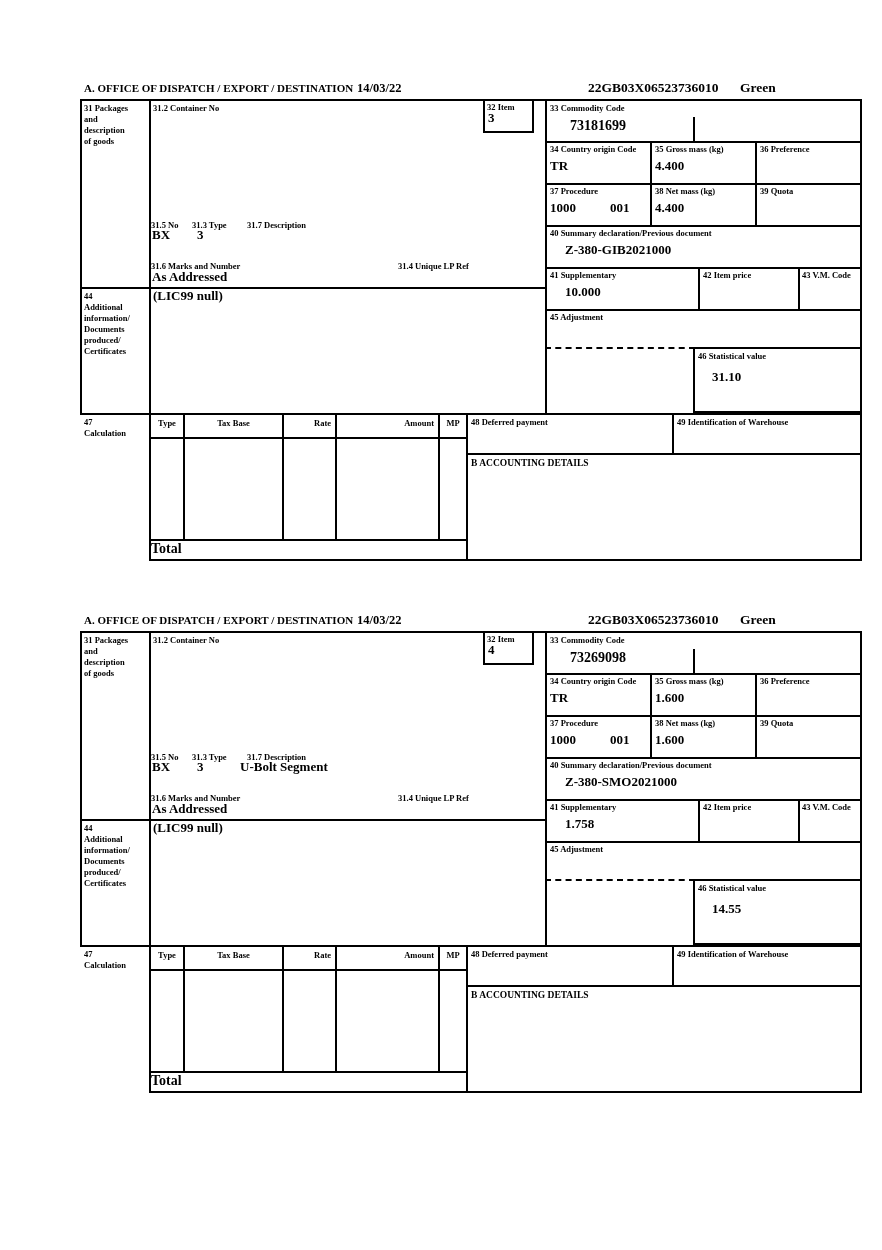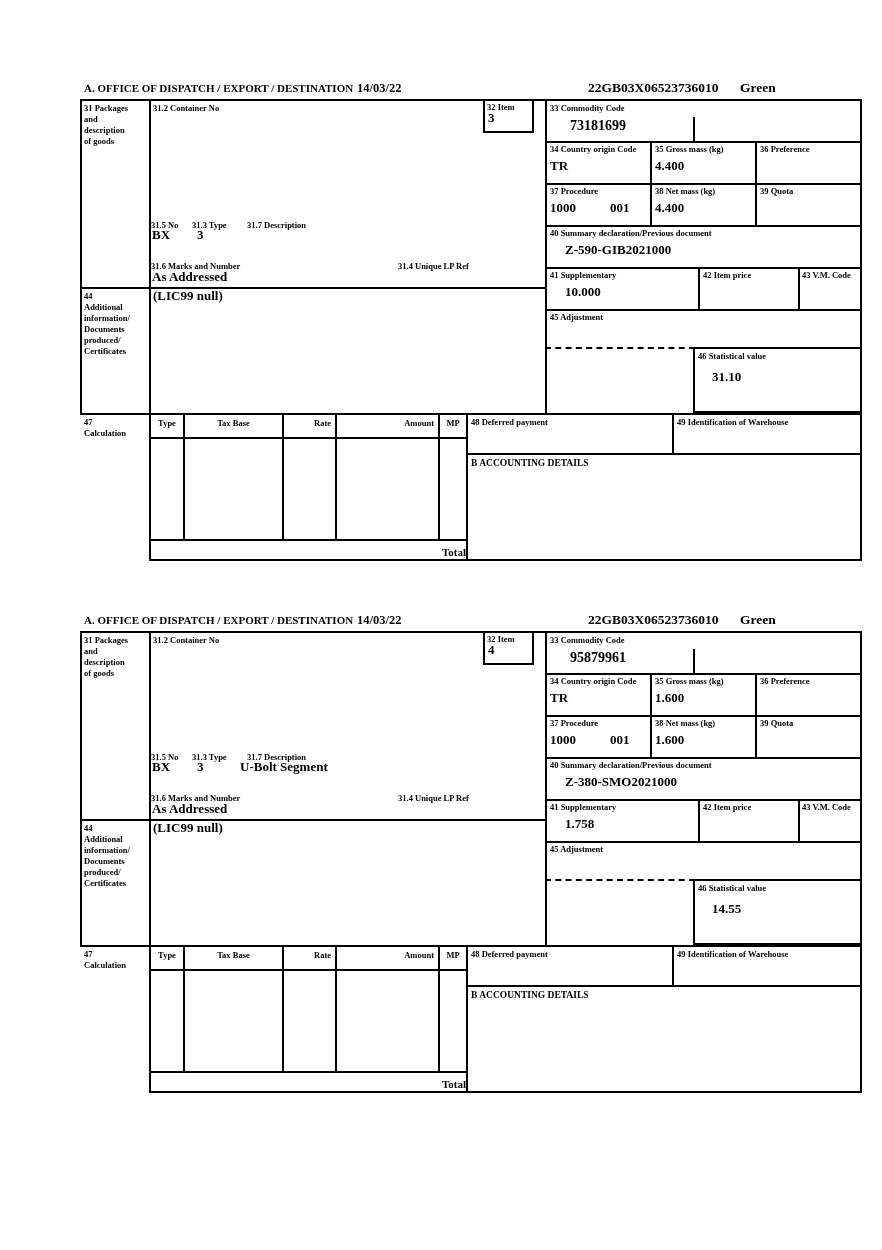--- a/index.html
+++ b/index.html
@@ -17,21 +17,21 @@
   .lbl .ln{display:block;}
   .val{position:absolute;font-size:13px;font-weight:bold;white-space:nowrap;line-height:1.15;}
   .val.big{font-size:14px;}
   .val.wrap{white-space:normal;}
   .hdr{position:absolute;font-weight:bold;white-space:nowrap;}
   .solidline{position:absolute;background:#000;}
   .dash{position:absolute;border-top:2px dashed #000;border-left:2px dashed #000;box-sizing:border-box;}
   .hc,.bc{position:absolute;border:2px solid #000;box-sizing:border-box;font-size:8.5px;font-weight:bold;padding-top:3px;}
   .hc.c{text-align:center;}
   .hc.r{text-align:right;padding-right:4px;}
-  .totalrow{position:absolute;border:2px solid #000;box-sizing:border-box;font-size:11px;font-weight:bold;text-align:right;padding-top:5px;}
+  .totalrow{position:absolute;border:2px solid #000;box-sizing:border-box;font-size:14px;font-weight:bold;text-align:left;}
 </style>
 </head>
 <body>
 
 <div id="page">
   <div class="form-sheet">
 
     <span class="hdr" style="left:4px;top:2px;font-size:11px;">A.  OFFICE OF DISPATCH / EXPORT / DESTINATION</span>
     <span class="hdr" style="left:277px;top:1px;font-size:12.5px;">14/03/22</span>
     <span class="hdr" style="left:508px;top:0px;font-size:13.5px;">22GB03X06523736010</span>
@@ -122,21 +122,21 @@
     <span class="lbl" style="left:597px;top:337px;">49 Identification of Warehouse</span>
     <span class="lbl" style="left:391px;top:377px;font-size:9.5px;">B ACCOUNTING DETAILS</span>
 
     <span class="val" style="left:408px;top:31px;">3</span>
     <span class="val big" style="left:490px;top:38px;">73181699</span>
     <span class="val" style="left:470px;top:79px;">TR</span>
     <span class="val" style="left:575px;top:79px;">4.400</span>
     <span class="val" style="left:470px;top:121px;">1000</span>
     <span class="val" style="left:530px;top:121px;">001</span>
     <span class="val" style="left:575px;top:121px;">4.400</span>
-    <span class="val" style="left:485px;top:163px;">Z-590-GIB2021000</span>
+    <span class="val" style="left:485px;top:163px;">Z-380-GIB2021000</span>
     <span class="val" style="left:485px;top:205px;text-align:right;">10.000</span>
     <span class="val" style="left:632px;top:290px;">31.10</span>
     <span class="val" style="left:72px;top:148px;">BX</span>
     <span class="val" style="left:117px;top:148px;">3</span>
     <span class="val" style="left:72px;top:190px;">As Addressed</span>
     <span class="val" style="left:73px;top:209px;">(LIC99 null)</span>
   </div>
 
   <div class="form-sheet">
 
@@ -224,21 +224,21 @@
     </span>
     <span class="lbl" style="left:4px;top:337px;">
       <span class="ln">47</span>
       <span class="ln">Calculation</span>
     </span>
     <span class="lbl" style="left:391px;top:337px;">48 Deferred payment</span>
     <span class="lbl" style="left:597px;top:337px;">49 Identification of Warehouse</span>
     <span class="lbl" style="left:391px;top:377px;font-size:9.5px;">B ACCOUNTING DETAILS</span>
 
     <span class="val" style="left:408px;top:31px;">4</span>
-    <span class="val big" style="left:490px;top:38px;">95879961</span>
+    <span class="val big" style="left:490px;top:38px;">73269098</span>
     <span class="val" style="left:470px;top:79px;">TR</span>
     <span class="val" style="left:575px;top:79px;">1.600</span>
     <span class="val" style="left:470px;top:121px;">1000</span>
     <span class="val" style="left:530px;top:121px;">001</span>
     <span class="val" style="left:575px;top:121px;">1.600</span>
     <span class="val" style="left:485px;top:163px;">Z-380-SMO2021000</span>
     <span class="val" style="left:485px;top:205px;">1.758</span>
     <span class="val" style="left:632px;top:290px;">14.55</span>
     <span class="val" style="left:72px;top:148px;">BX</span>
     <span class="val" style="left:117px;top:148px;">3</span>

